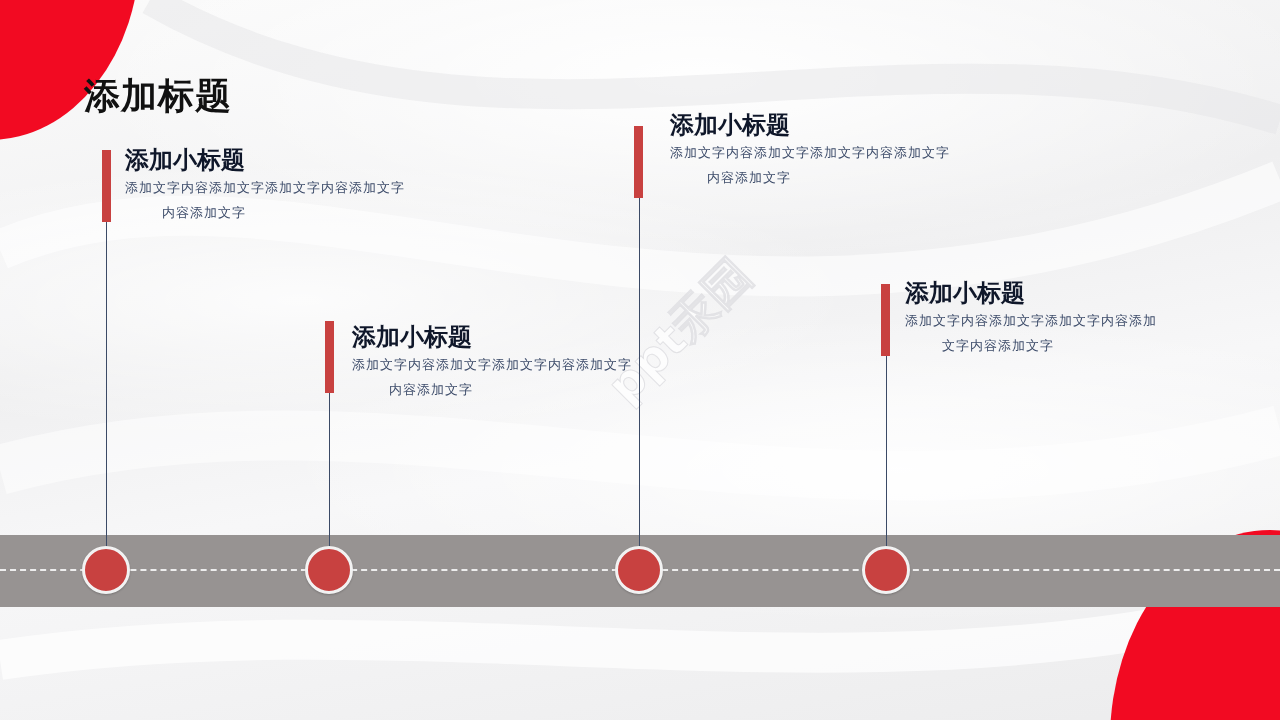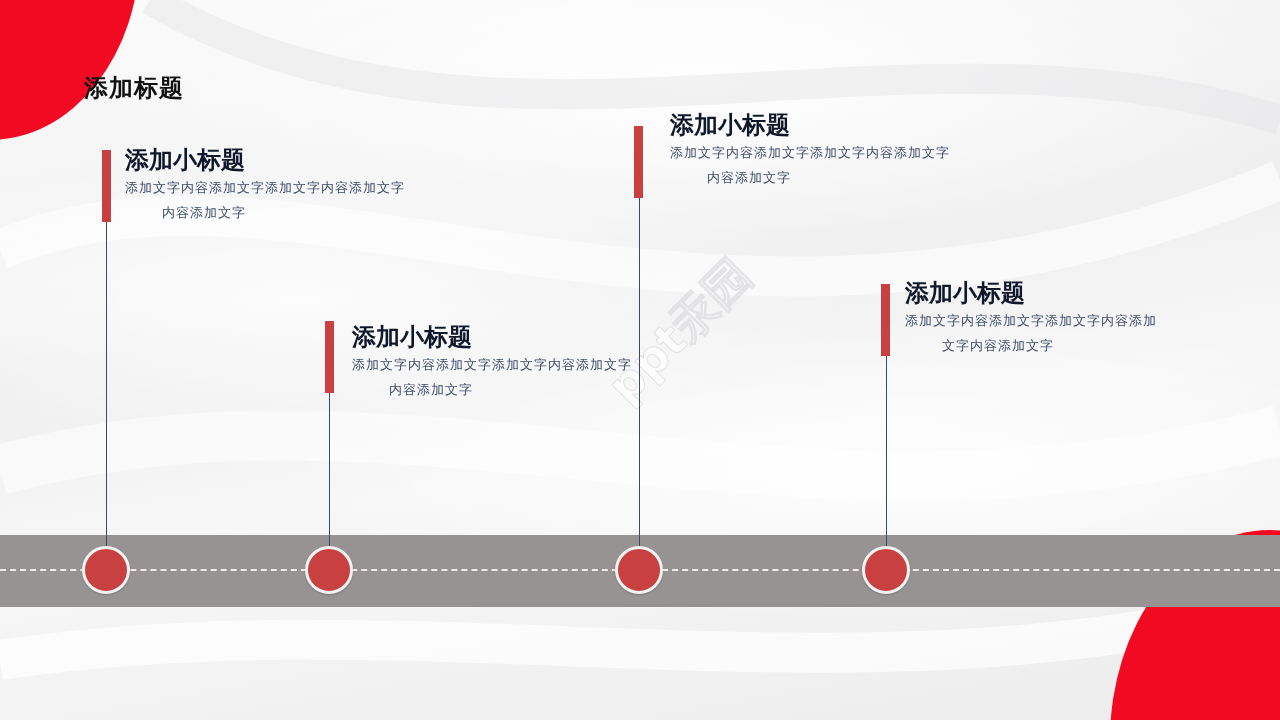--- a/index.html
+++ b/index.html
@@ -5,21 +5,21 @@
   html, body { margin:0; padding:0; }
   body { width:1280px; height:720px; overflow:hidden; position:relative; background:#f4f4f5; font-family:"DejaVu Sans", sans-serif; }
   .bg { position:absolute; inset:0; background:
       radial-gradient(ellipse 900px 260px at 700px 80px, rgba(255,255,255,0.95), rgba(255,255,255,0) 70%),
       radial-gradient(ellipse 800px 200px at 300px 300px, rgba(255,255,255,0.8), rgba(255,255,255,0) 70%),
       radial-gradient(ellipse 900px 220px at 900px 470px, rgba(255,255,255,0.85), rgba(255,255,255,0) 70%),
       linear-gradient(170deg, #fbfbfb 0%, #efeff0 40%, #f7f7f8 60%, #ececed 100%); }
   .swoosh { position:absolute; pointer-events:none; }
   .corner-tl { position:absolute; left:-160px; top:-240px; width:300px; height:380px; border-radius:50%; background:#f20a22; }
   .corner-br { position:absolute; right:-150px; bottom:-230px; width:320px; height:420px; border-radius:50%; background:#f20a22; }
-  .title { position:absolute; left:84px; top:72px; font-size:24px; font-weight:bold; color:#111; letter-spacing:1px; }
+  .title { position:absolute; left:84px; top:72px; font-size:36px; font-weight:bold; color:#111; letter-spacing:1px; }
   .road { position:absolute; left:0; top:535px; width:1280px; height:72px; background:#979392; }
   .dash { position:absolute; left:0; top:569px; width:1280px; height:0; border-top:2px dashed #eeeeee; }
   .node { position:absolute; width:42px; height:42px; border-radius:50%; background:#c84140; border:3px solid #f2f2f2; box-shadow:0 1px 2px rgba(0,0,0,0.2); }
   .stem { position:absolute; width:1px; background:#3b4a66; }
   .bar { position:absolute; width:9px; background:#c84140; }
   .block { position:absolute; }
   .sub { font-size:24px; font-weight:bold; color:#0f172a; line-height:30px; white-space:nowrap; }
   .body { font-size:13px; color:#3d4c6a; line-height:25px; width:250px; text-indent:-37px; padding-left:37px; letter-spacing:1px; }
   .watermark { position:absolute; left:590px; top:300px; font-size:46px; font-weight:bold; color:rgba(255,255,255,0.7); transform:rotate(-45deg); -webkit-text-stroke:1px rgba(210,210,215,0.6); }
 </style>

